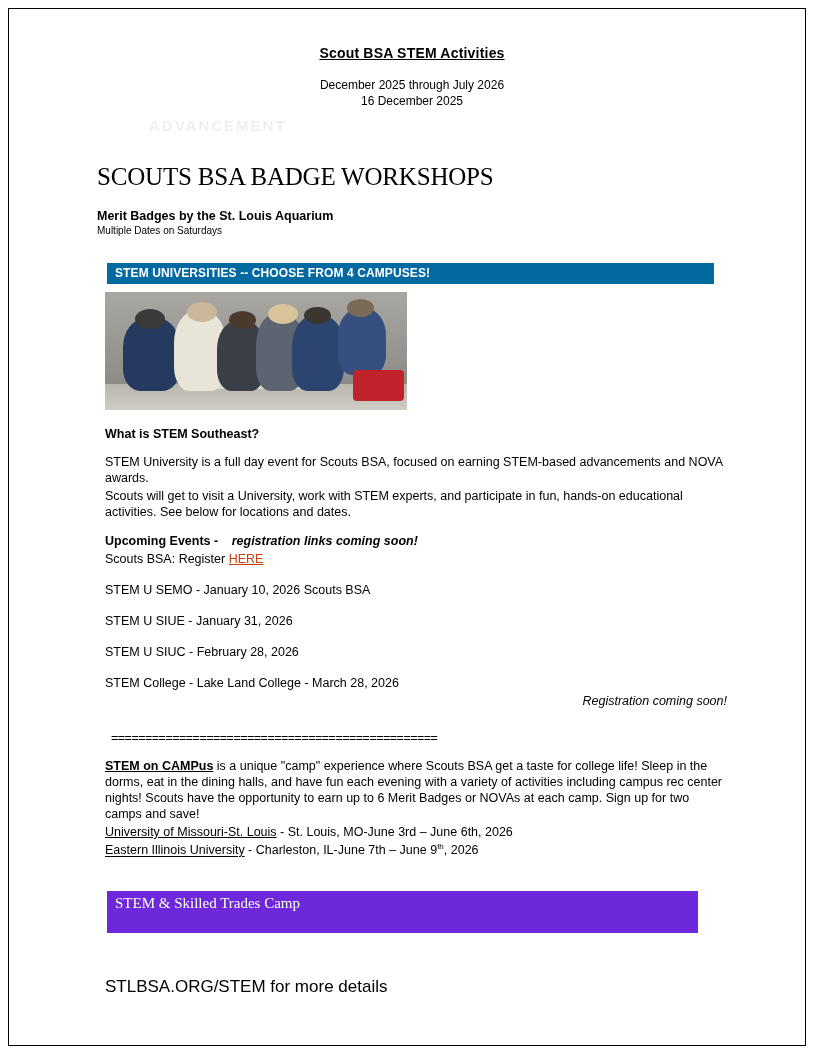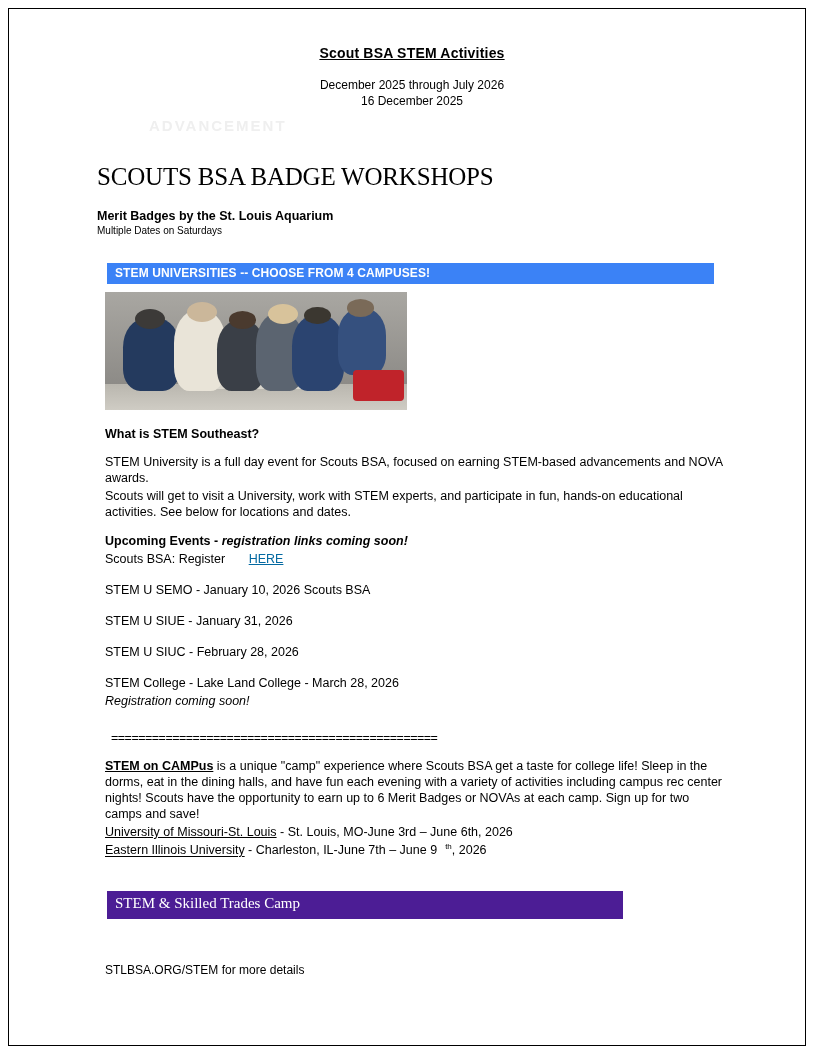--- a/index.html
+++ b/index.html
@@ -67,21 +67,21 @@
     margin-top: 18px;
   }
   .sub-plain {
     font-size: 10px;
     margin-top: 2px;
   }
   .red-banner {
     margin-top: 27px;
     margin-left: 10px;
     width: 607px;
-    background: #3b82f6;
+    background: #0369a1;
     color: #ffffff;
     font-size: 12px;
     font-weight: bold;
     padding: 3px 8px 4px 8px;
     box-sizing: border-box;
     letter-spacing: 0.1px;
   }
   .photo {
     margin-top: 8px;
     margin-left: 8px;
@@ -137,50 +137,49 @@
   }
   .body-p {
     font-size: 12.5px;
     margin-top: 13px;
     margin-left: 8px;
     line-height: 1.28;
   }
   .body-p.tight { margin-top: 2px; }
   .spaced { margin-top: 15px; }
   .bold { font-weight: bold; }
-  .ital { font-style: italic; }
-  .bolditalic { font-weight: bold; font-style: italic; }
+  .ital { font-style: italic; text-align: right; }
+  .bolditalic { font-weight: bold; font-style: italic; margin-left: 10px; }
   .ul { text-decoration: underline; }
   a.link {
-    color: #0369a1;
-    margin-left: 20px;
+    color: #c2410c;
   }
   .divider {
     font-size: 12.5px;
     margin-top: 22px;
     margin-left: 14px;
     letter-spacing: -0.5px;
   }
   .blue-banner {
     margin-top: 32px;
     margin-left: 10px;
-    width: 516px;
-    background: #4c1d95;
+    width: 591px;
+    background: #6d28d9;
     color: #ffffff;
     font-family: "Liberation Serif", serif;
     font-size: 15px;
-    padding: 4px 0 7px 8px;
+    padding: 4px 0 21px 8px;
     box-sizing: border-box;
   }
   .footer {
-    font-size: 12px;
+    font-size: 17px;
     margin-top: 44px;
     margin-left: 8px;
   }
-  sup { font-size: 8px; vertical-align: super; padding-left: 8px; }
+  sup { font-size: 8px; vertical-align: super; }
 </style>
 </head>
 <body>
 
 <div class="page">
   <div class="watermark">ADVANCEMENT</div>
 
   <div class="inner">
 
     <div class="doc-title">Scout BSA STEM Activities</div>

